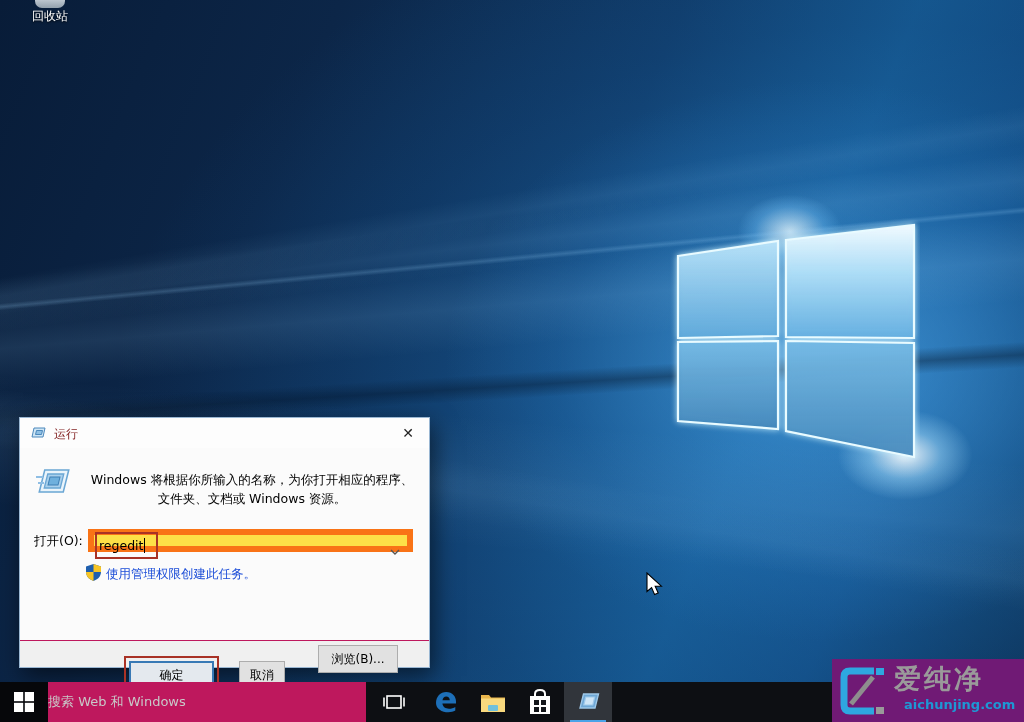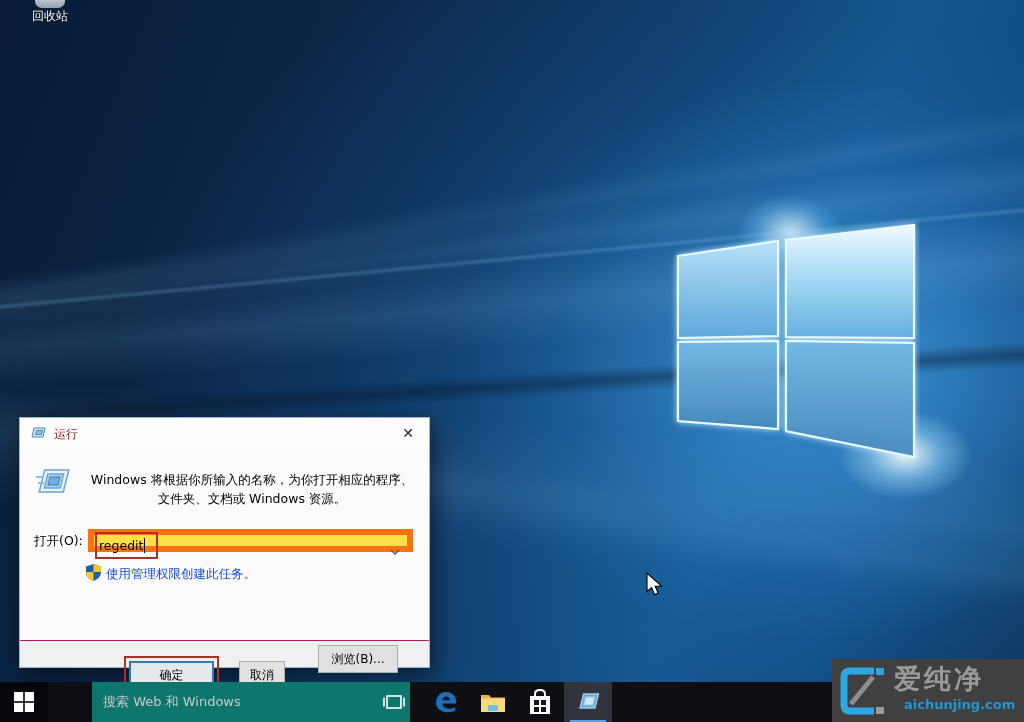--- a/index.html
+++ b/index.html
@@ -63,30 +63,30 @@
   .btn.cancel { left:219px; top:20px; width:46px; }
   .btn.browse { left:298px; top:4px; width:80px; }
 
   
   .cursor { position:absolute; left:646px; top:572px; z-index:40; }
 
   
   .taskbar { position:absolute; left:0; top:682px; width:1024px; height:40px; background:#0d0f13; z-index:30; }
   .start-btn { position:absolute; left:0; top:0; width:48px; height:40px; background:#06070a; border:none; cursor:pointer; }
   .start-btn svg { position:absolute; left:14px; top:10px; }
-  .search-box { position:absolute; left:48px; top:0; width:318px; height:40px; background:#0f766e;
-    line-height:40px; padding-left:11px; font-size:13px; color:#c9c9c9; cursor:text;margin-left:44px; }
+  .search-box { position:absolute; left:48px; top:0; width:318px; height:40px; background:#be185d;
+    line-height:40px; font-size:13px; color:#c9c9c9; cursor:text; }
   .tb-ico { position:absolute; top:0; width:44px; height:40px; background:transparent; border:none; cursor:pointer; }
   .tb-ico svg { position:absolute; left:50%; top:50%; transform:translate(-50%,-50%); }
   .tb-taskview { left:372px; } .tb-edge { left:424px; } .tb-folder { left:471px; } .tb-store { left:518px; }
   .tb-run { left:564px; width:48px; background:#31353b; }
   .tb-run .underline { position:absolute; left:6px; bottom:0; right:6px; height:2px; background:#4aa3e8; }
 
   
-  .watermark { position:absolute; left:832px; top:659px; width:192px; height:63px; background:#404040; z-index:35; }
+  .watermark { position:absolute; left:832px; top:659px; width:192px; height:63px; background:#701a75; z-index:35; }
   .wm-logo { position:absolute; left:8px; top:7px; }
   .wm-name { position:absolute; left:62px; top:2px; font-size:27px; font-weight:bold; color:#9a9a9a; letter-spacing:3px; }
   .wm-url { position:absolute; left:72px; top:38px; font-size:13px; font-weight:bold; color:#1e97d4; }
 </style>
 </head>
 <body>
 
 <div class="desktop">
 
   <div class="wallpaper">

